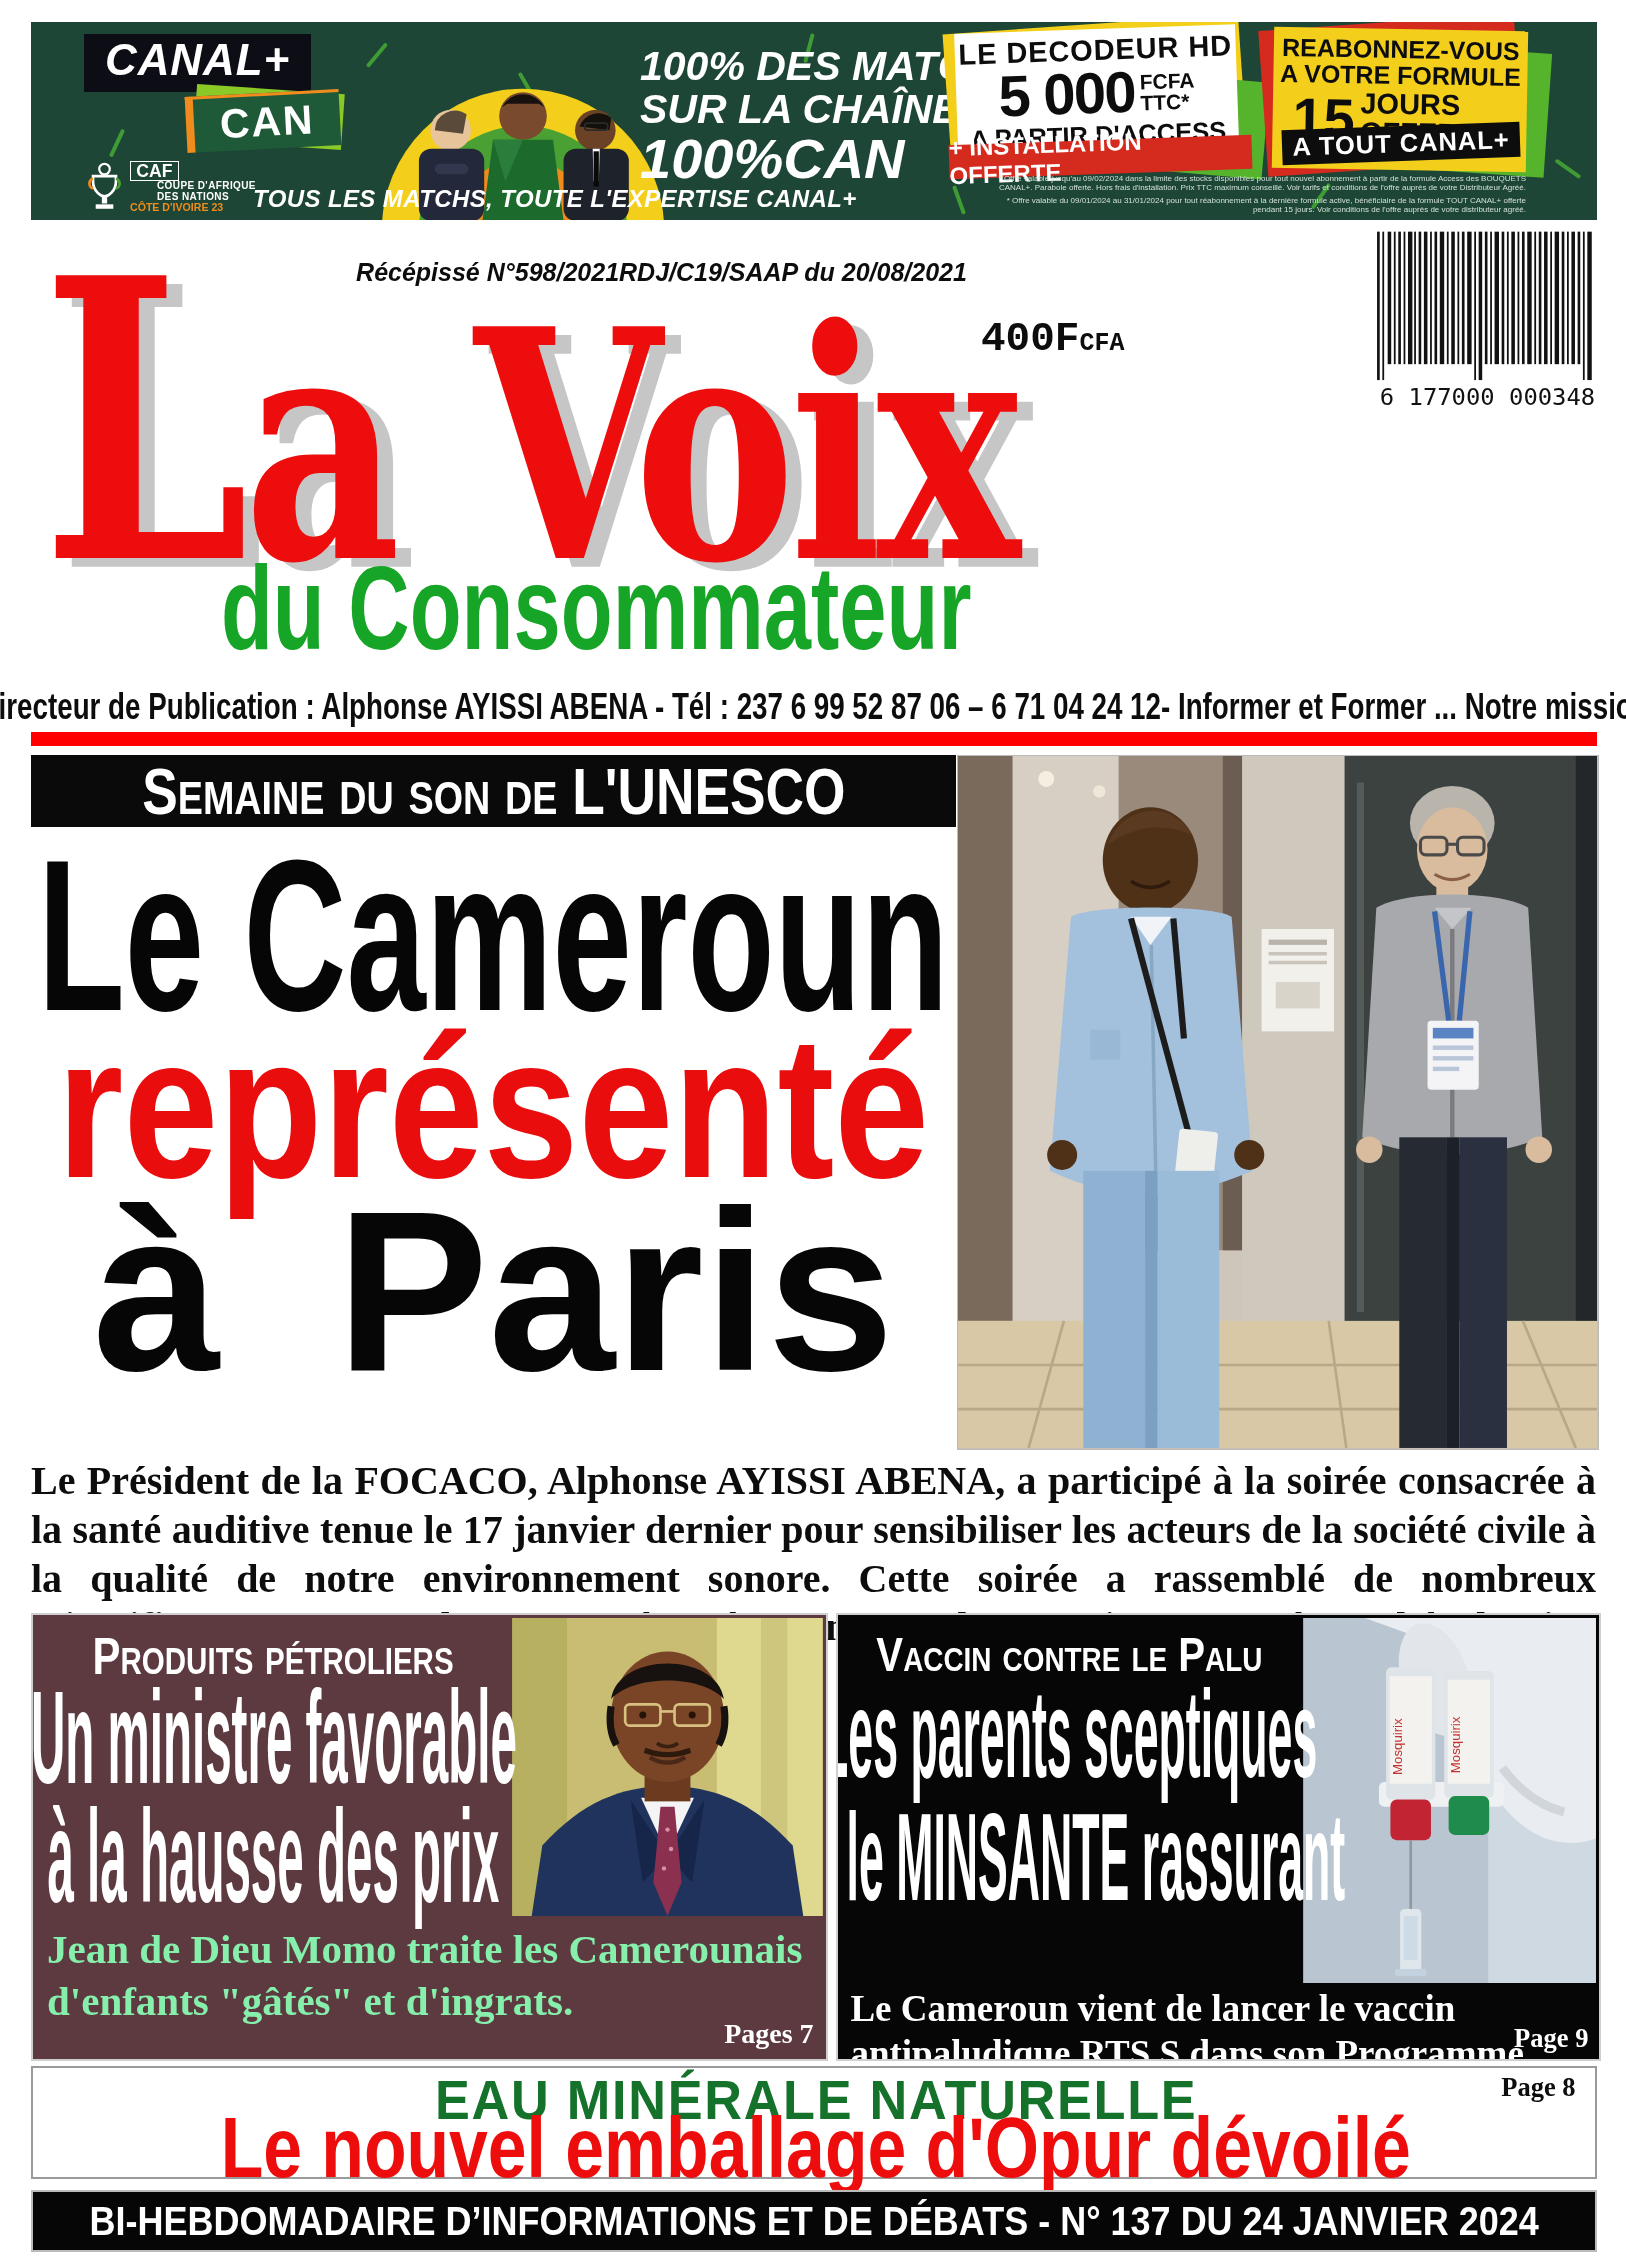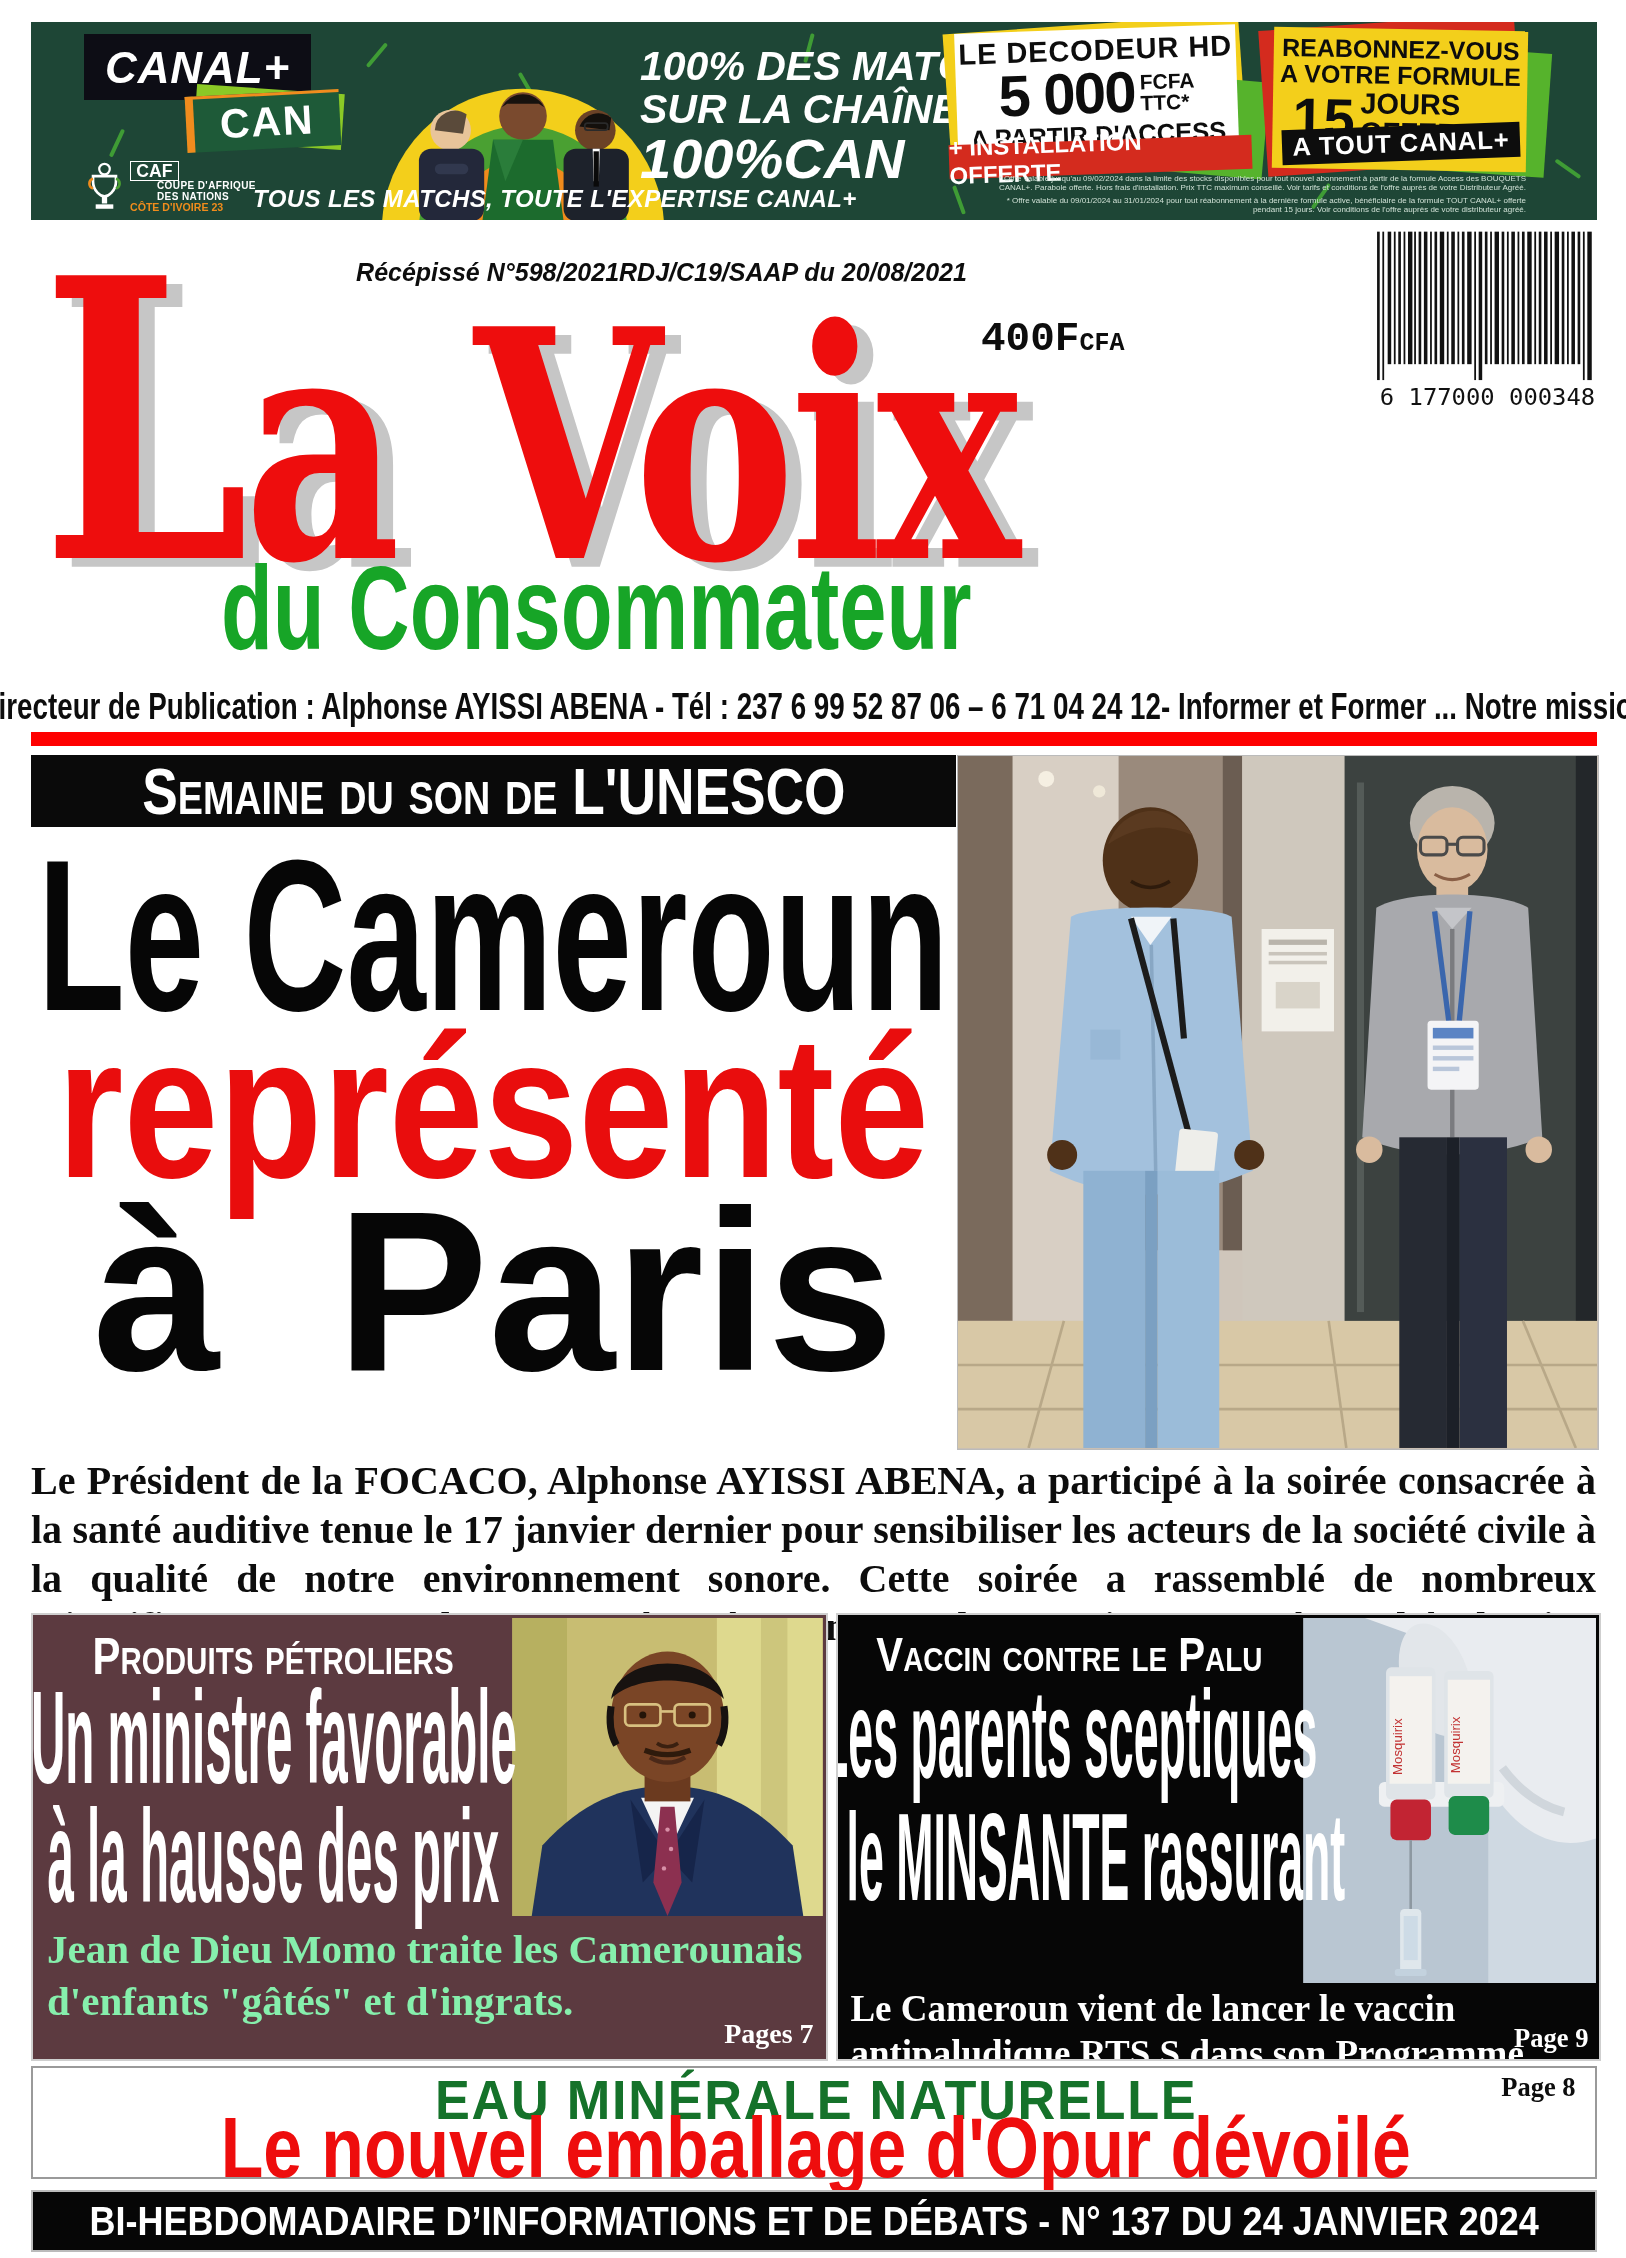--- a/index.html
+++ b/index.html
@@ -5,21 +5,21 @@
   html,body{margin:0;padding:0;background:#fff;}
   body{width:1627px;height:2258px;position:relative;font-family:"Liberation Sans",sans-serif;overflow:hidden;}
   .abs{position:absolute;}
   .cline{position:absolute;display:flex;justify-content:center;align-items:flex-start;}
   .sx{white-space:nowrap;display:inline-block;transform-origin:center top;}
 
   
   .ad-banner{left:31px;top:22px;width:1566px;height:198px;background:#1e4636;overflow:hidden;}
   .dash{position:absolute;width:3.5px;height:30px;background:#3f9c35;border-radius:1.8px;}
   .canal-logo{position:absolute;left:53px;top:12.4px;background:#0d0d15;color:#fff;
-    font-weight:800;font-style:italic;font-size:44px;padding:9px 21px 7px;letter-spacing:0.9px;}
+    font-weight:800;font-style:italic;font-size:44px;padding:1px 21px 7px;letter-spacing:0.9px;}
   .can-back{position:absolute;left:164px;top:67px;width:148px;height:56px;background:#8bc926;transform:rotate(4deg);}
   .can-box{position:absolute;left:155px;top:71px;width:146px;height:53px;background:#1e5a38;
     border-left:8.8px solid #f08c1e;border-top:3.5px solid #f08c1e;transform:rotate(-3deg);
     display:flex;align-items:center;justify-content:center;color:#fff;font-weight:800;font-size:41px;letter-spacing:1.8px;}
   .arcs-svg{position:absolute;left:342px;top:26.5px;}
   .tagline{position:absolute;left:609px;top:23px;color:#fff;font-style:italic;font-weight:800;line-height:1.04;}
   .tag1,.tag2{font-size:41px;}
   .tag3{font-size:56px;}
   .decoder-back{position:absolute;left:916px;top:1.8px;width:296px;height:138px;background:#f3cf1b;transform:rotate(-4deg);}
   .decoder-back2{position:absolute;left:1059px;top:53px;width:176px;height:97px;background:#56b32c;transform:rotate(5deg);}

